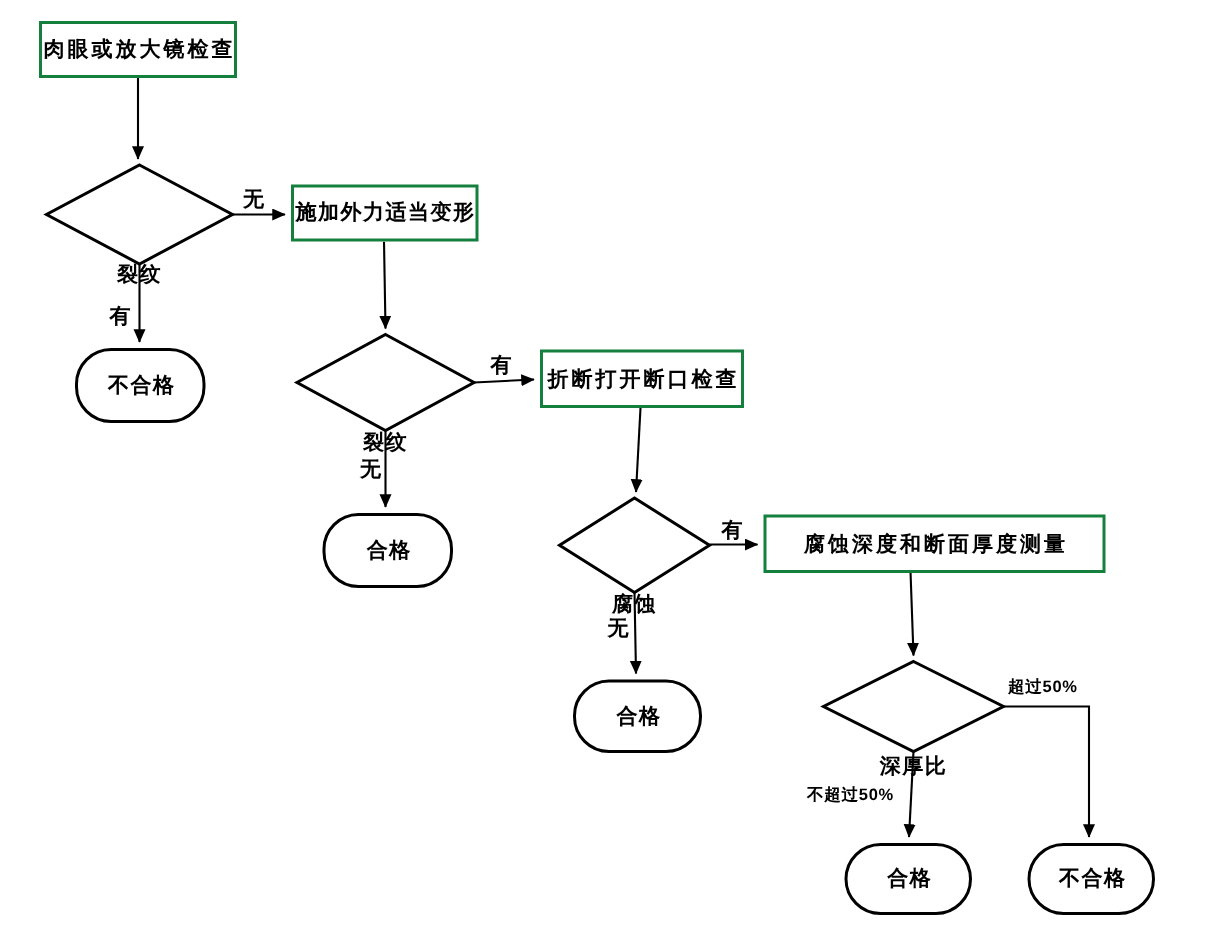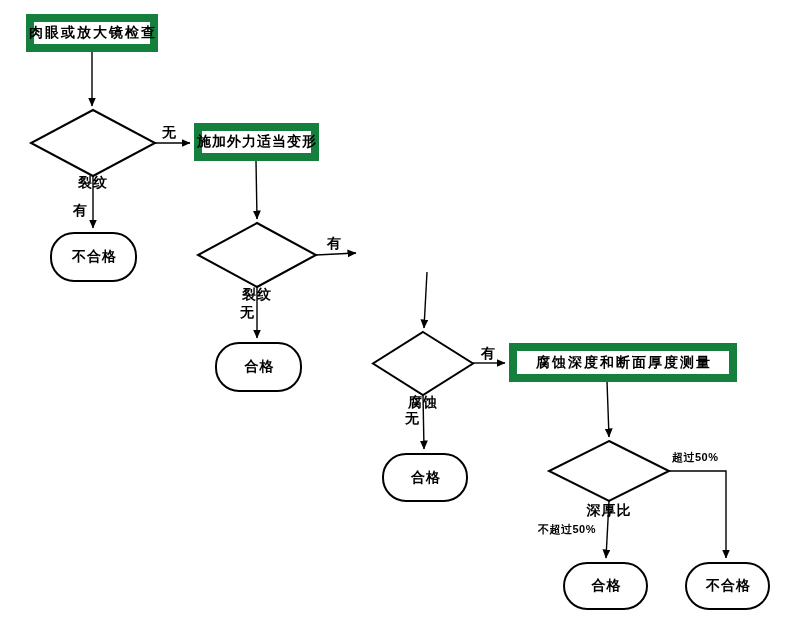--- a/index.html
+++ b/index.html
@@ -19,21 +19,21 @@
     display: flex;
     align-items: center;
     justify-content: center;
     background: #ffffff;
     font-weight: bold;
     font-size: 14px;
     letter-spacing: 2px;
     text-indent: 2px;
     white-space: nowrap;
   }
-  .process { border: 8px solid #15803d; }
+  .process { border: 2px solid #15803d; }
   .terminal { border: 2px solid #000000; border-radius: 24px; letter-spacing: 1px; }
   .diamond-label {
     position: absolute;
     transform: translate(-50%, -50%);
     font-weight: bold;
     font-size: 14px;
     letter-spacing: 1px;
     white-space: nowrap;
     margin-top: 40px;
   }
@@ -73,20 +73,21 @@
     <polygon points="93,110 155,143 93,176 31,143" fill="#ffffff" stroke="#000" stroke-width="2"></polygon>
     <polygon points="257,223 316,255 257,287 198,255" fill="#ffffff" stroke="#000" stroke-width="2"></polygon>
     <polygon points="423,332 473,363.5 423,395 373,363.5" fill="#ffffff" stroke="#000" stroke-width="2"></polygon>
     <polygon points="609,441 669,471 609,501 549,471" fill="#ffffff" stroke="#000" stroke-width="2"></polygon>
   </svg>
 
   <div class="node process" style="left:26px; top:14px; width:132px; height:38px;">肉眼或放大镜检查</div>
 
   <div class="node process" style="left:194px; top:123px; width:125px; height:38px; letter-spacing:1px; text-indent:1px;">施加外力适当变形</div>
 
+  <div class="node process" style="left:360px; top:233px; width:136px; height:39px;">折断打开断口检查</div>
 
   <div class="node process" style="left:509px; top:343px; width:228px; height:39px;">腐蚀深度和断面厚度测量</div>
 
   <div class="node terminal" style="left:50px; top:232px; width:87px; height:50px;">不合格</div>
 
   <div class="node terminal" style="left:215px; top:342px; width:87px; height:50px;">合格</div>
 
   <div class="node terminal" style="left:382px; top:453px; width:86px; height:49px;">合格</div>
 
   <div class="node terminal" style="left:563px; top:562px; width:85px; height:48px;">合格</div>

